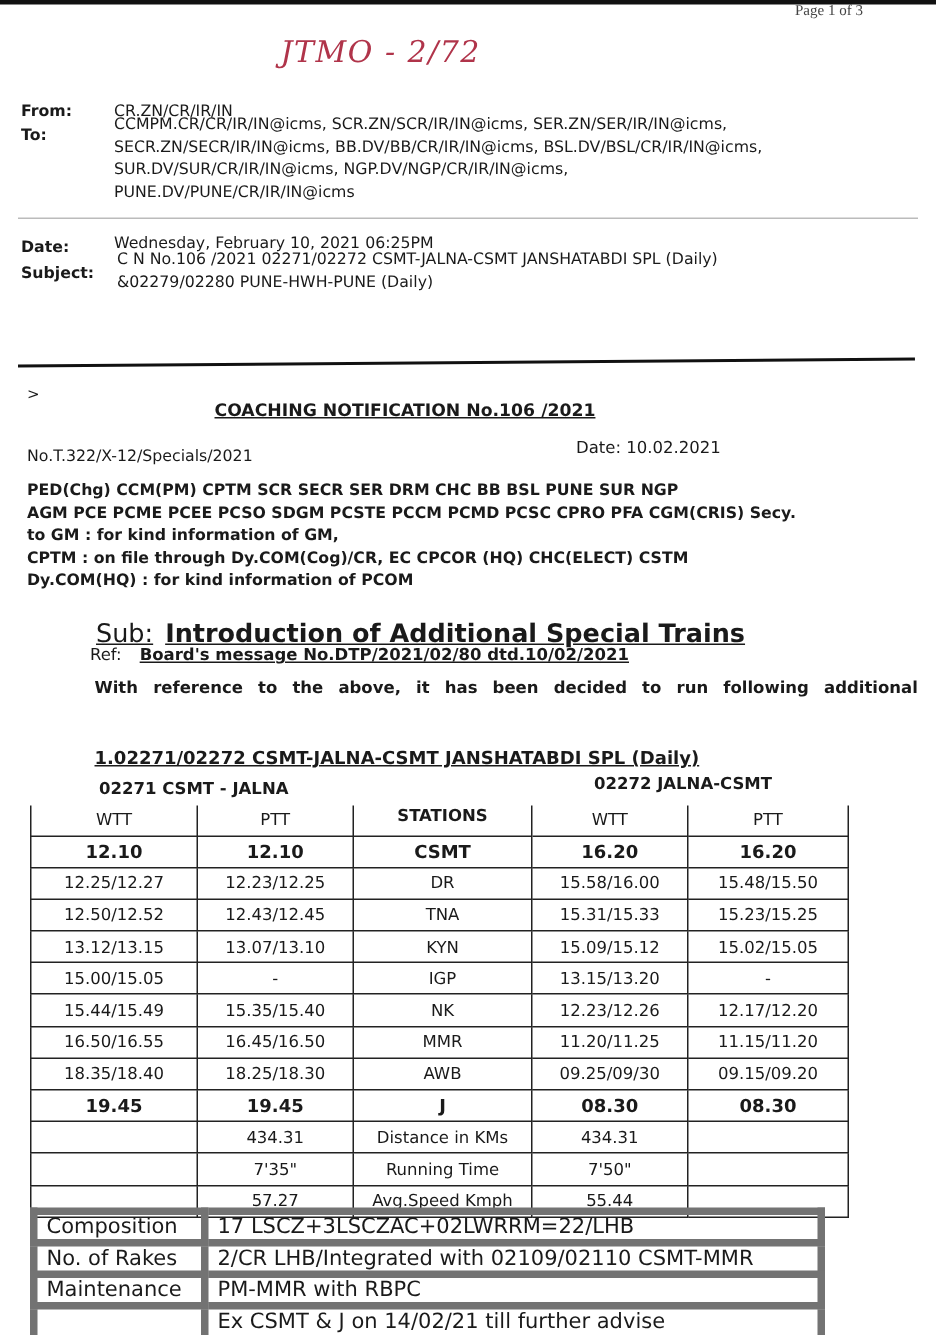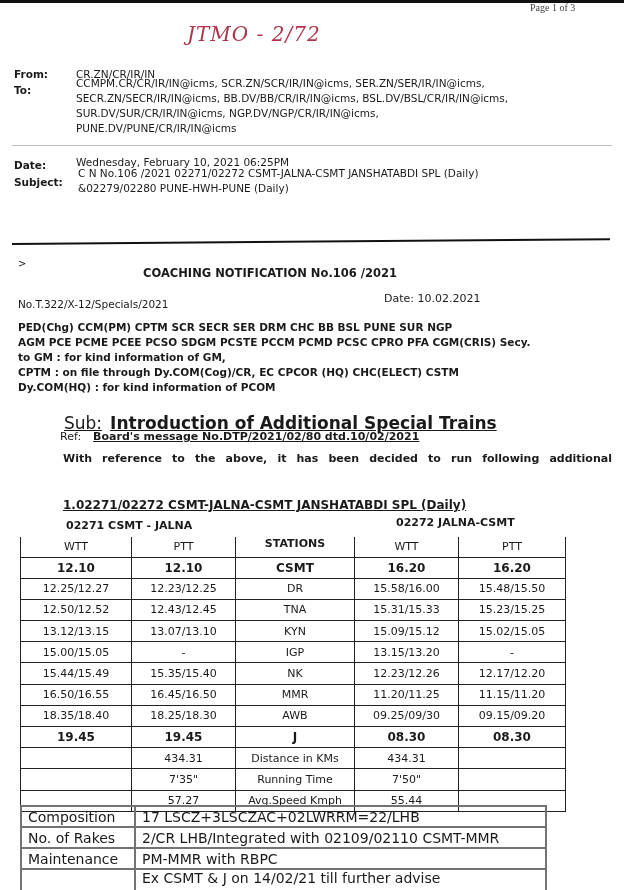--- a/index.html
+++ b/index.html
@@ -9,21 +9,21 @@
   .pageno { position: absolute; left: 530px; top: 2px; font-family: "Liberation Serif", serif; font-size: 10px; color: #444; }
   .handwritten { position: absolute; left: 187px; top: 22px; font-family: "DejaVu Serif", serif; font-style: italic; font-size: 20px; color: #b0344a; letter-spacing: 1px; }
 
   .hdr { position: absolute; left: 14px; font-size: 10.5px; line-height: 15px; }
   .hdr .lbl { position: absolute; left: 0; font-weight: bold; width: 60px; }
   .hdr .val { position: absolute; left: 62px; width: 550px; }
   .sep-thin { position: absolute; left: 12px; width: 600px; height: 1px; background: #bbb; }
   .sep-thick { position: absolute; left: 12px; width: 598px; height: 2px; background: #111; transform: rotate(-0.45deg); transform-origin: left; }
 
   .gt { position: absolute; left: 18px; top: 258px; font-size: 10px; }
-  .cn-title { position: absolute; left: 143px; top: 266px; font-weight: bold; font-size: 11.5px; }
+  .cn-title { position: absolute; left: 143px; top: 266px; font-weight: bold; font-size: 11.5px; text-decoration: underline; }
   .refno { position: absolute; left: 18px; top: 298px; font-size: 10.5px; }
   .datel { position: absolute; left: 384px; top: 292px; font-size: 11px; }
   .para { position: absolute; left: 18px; font-weight: bold; font-size: 10.5px; line-height: 15px; width: 600px; }
   .sub { position: absolute; left: 64px; top: 413px; font-size: 17px; text-decoration: underline; }
   .sub b { margin-left: 8px; }
   .ref { position: absolute; left: 60px; top: 430px; font-size: 11px; }
   .ref span.u { margin-left: 12px; text-decoration: underline; font-weight: bold; }
   .intro { position: absolute; left: 18px; top: 450px; width: 594px; font-weight: bold; font-size: 11px; line-height: 17px; }
   .intro .l1 { display: flex; justify-content: space-between; padding-left: 45px; }
 
@@ -35,21 +35,21 @@
   table.tt td.c1 { width: 111px; }
   table.tt td.c2 { width: 104px; }
   table.tt td.c3 { width: 119px; }
   table.tt td.c4 { width: 104px; }
   table.tt td.c5 { width: 107px; }
   table.tt tr.b td { font-weight: bold; font-size: 12px; }
   table.tt tr.hd td { border-top: none; font-size: 11px; height: 20px; }
   table.tt td.stations { border-top: none; border-bottom: none; vertical-align: top; font-weight: bold; }
 
   table.info { position: absolute; left: 20px; top: 805px; border-collapse: collapse; font-family: "DejaVu Sans", sans-serif; font-size: 14px; }
-  table.info td { border: 2px solid #737373; height: 21px; padding: 0 6px; white-space: nowrap; }
+  table.info td { border: 5px solid #737373; height: 21px; padding: 0 6px; white-space: nowrap; }
   table.info td.k { width: 114px; }
   table.info td.v { width: 411px; }
 </style>
 </head>
 <body>
 
 <div class="topbar"></div>
 <div class="pageno">Page 1 of 3</div>
 <div class="handwritten">JTMO - 2/72</div>
 

